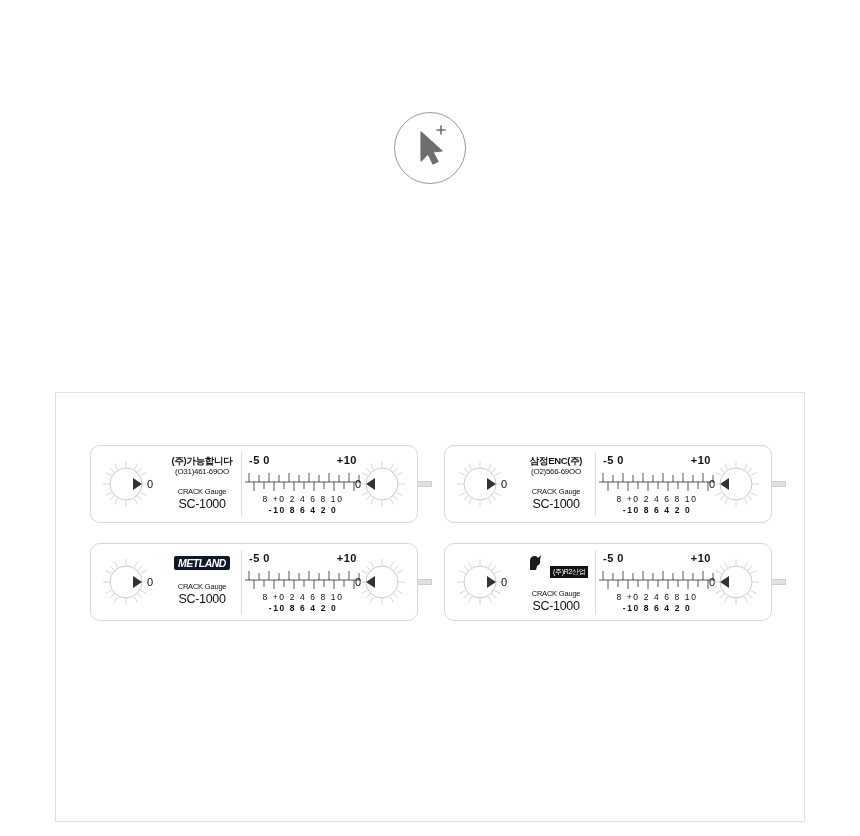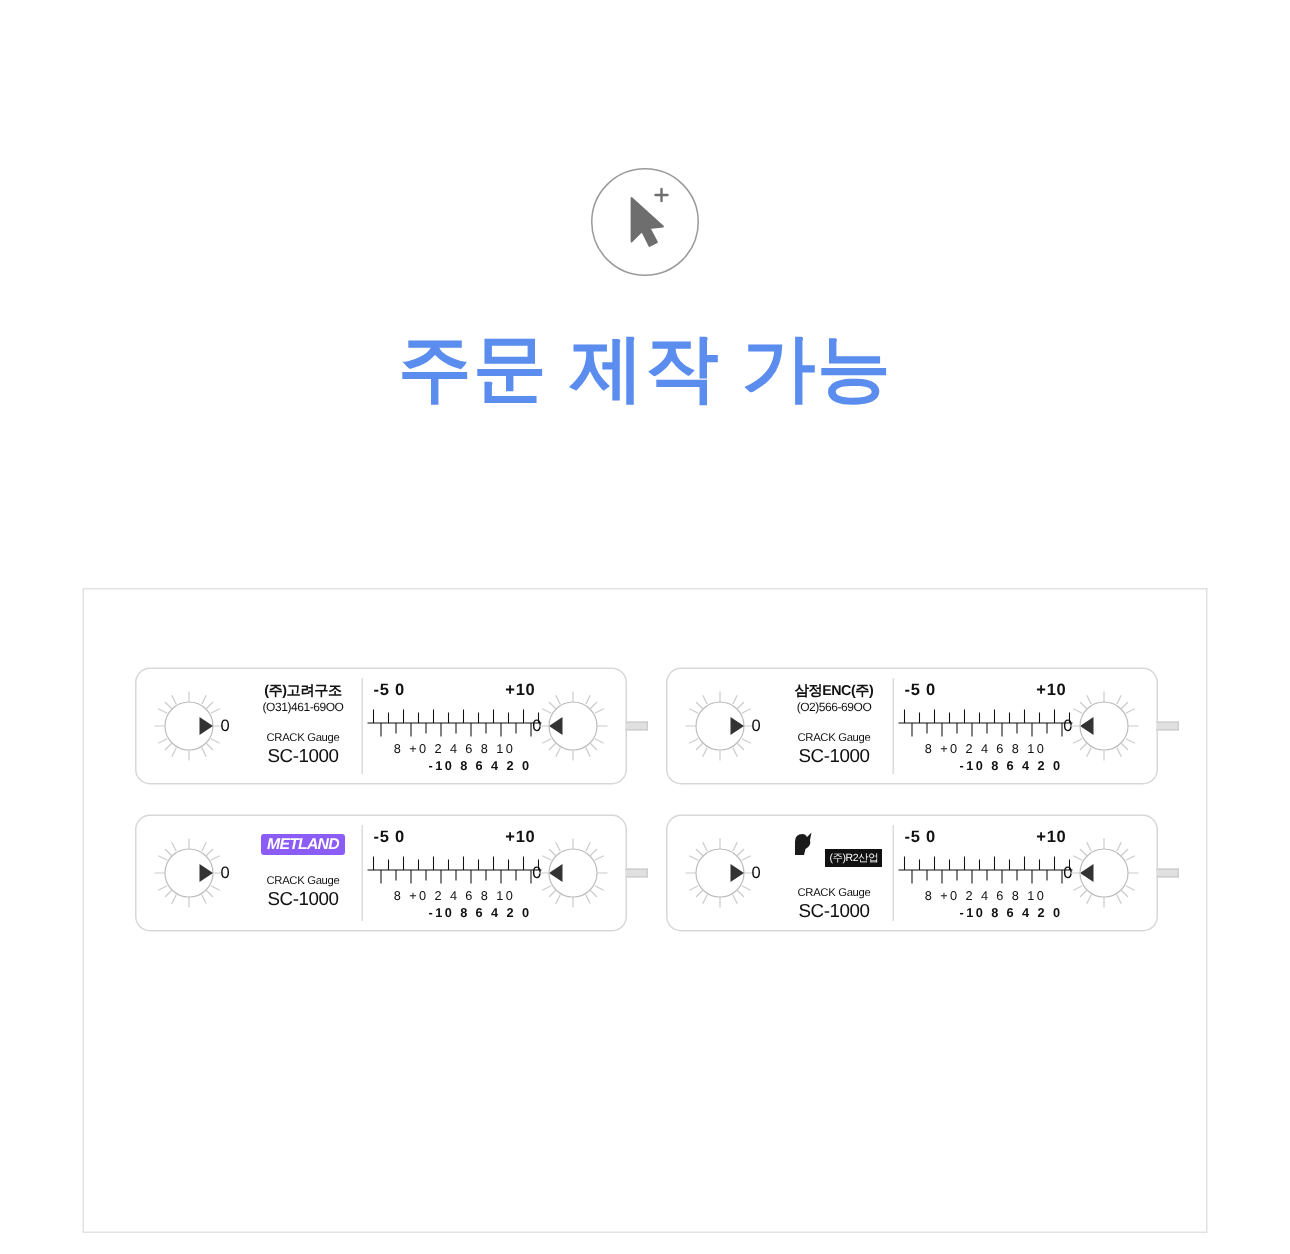--- a/index.html
+++ b/index.html
@@ -164,21 +164,21 @@
     color: #111;
     letter-spacing: -0.3px;
     margin-top: 1px;
     text-align: center;
   }
   .logo-metland {
     font-size: 10.5px;
     font-weight: bold;
     font-style: italic;
     color: #111;
-    background: #8b5cf6;
+    background: #0f172a;
     color: #fff;
     display: inline-block;
     padding: 1px 4px;
     border-radius: 2px;
     margin-top: 6px;
     letter-spacing: -0.5px;
   }
   .logo-r2 { margin-top: 2px; }
   .r2-sub {
     font-size: 7px;
@@ -220,21 +220,21 @@
     width: 100%;
     font-size: 8.5px;
     color: #111;
     text-align: center;
     letter-spacing: 1.6px;
     font-weight: normal;
   }
   .scale-bot-nums2 {
     position: absolute;
     bottom: 1px;
-    left: 17px;
+    left: 0;
     width: 100%;
     font-size: 8.5px;
     color: #111;
     text-align: center;
     letter-spacing: 1.6px;
     font-weight: bold;
   }
 </style>
 </head>
 <body>
@@ -242,21 +242,20 @@
 <div class="header">
   <div class="cursor-badge">
     <svg width="70" height="70" viewBox="0 0 70 70" aria-hidden="true">
       <path d="M26 19 L26 48 L33 41 L38 51 L43 48.5 L38 39 L47 38 Z" fill="#6e6e6e" stroke="#6e6e6e" stroke-width="1.2" stroke-linejoin="round"></path>
       <g stroke="#6e6e6e" stroke-width="1.6" stroke-linecap="round">
         <line x1="42" y1="17" x2="50" y2="17"></line>
         <line x1="46" y1="13" x2="46" y2="21"></line>
       </g>
     </svg>
   </div>
-  <div class="headline">주문 제작 가능</div>
 </div>
 
 <div class="panel">
   <div class="gauge-grid">
 
     <div class="gauge">
       <svg class="sun left" width="54" height="54" viewBox="0 0 54 54">
         <g stroke="#bdbdbd" stroke-width="0.8">
           <circle cx="27" cy="27" r="16" fill="none"></circle>
           <g id="r1"></g>
@@ -277,21 +276,21 @@
           <line x1="6.5" y1="15.5" x2="12.5" y2="18.5"></line>
             <line x1="41.5" y1="35.5" x2="47.5" y2="38.5"></line>
           <line x1="6.5" y1="38.5" x2="12.5" y2="35.5"></line>
             <line x1="41.5" y1="18.5" x2="47.5" y2="15.5"></line>
         </g>
       </svg>
       <div class="tri left"></div>
       <div class="zero left">0</div>
 
       <div class="brandbox">
-        <div class="brand-text">(주)고려구조</div>
+        <div class="brand-text">(주)가능합니다</div>
         <div class="brand-sub">(O31)461-69OO</div>
         <div class="crack-label">CRACK Gauge</div>
         <div class="model">SC-1000</div>
       </div>
 
       <div class="scale">
         <div class="scale-top-nums">
           <span>-5  0</span>
           <span>+10</span>
         </div>

